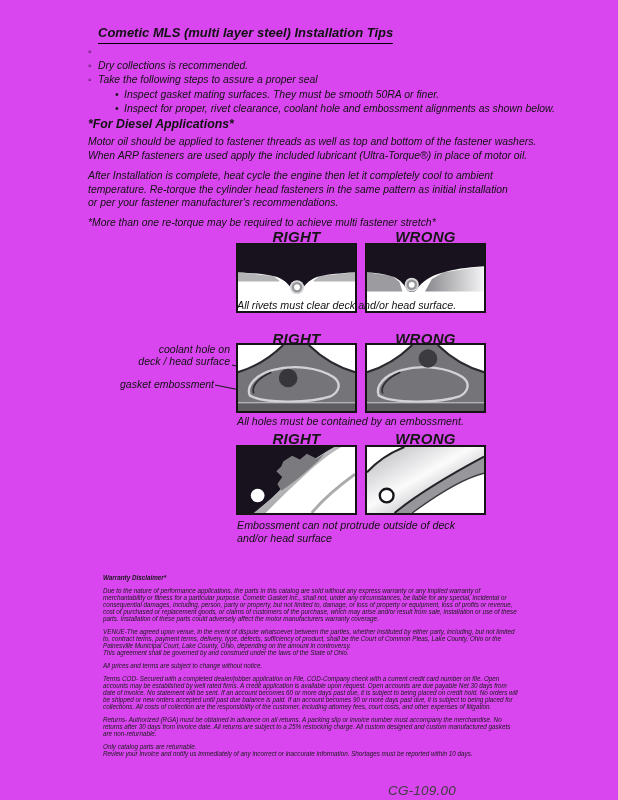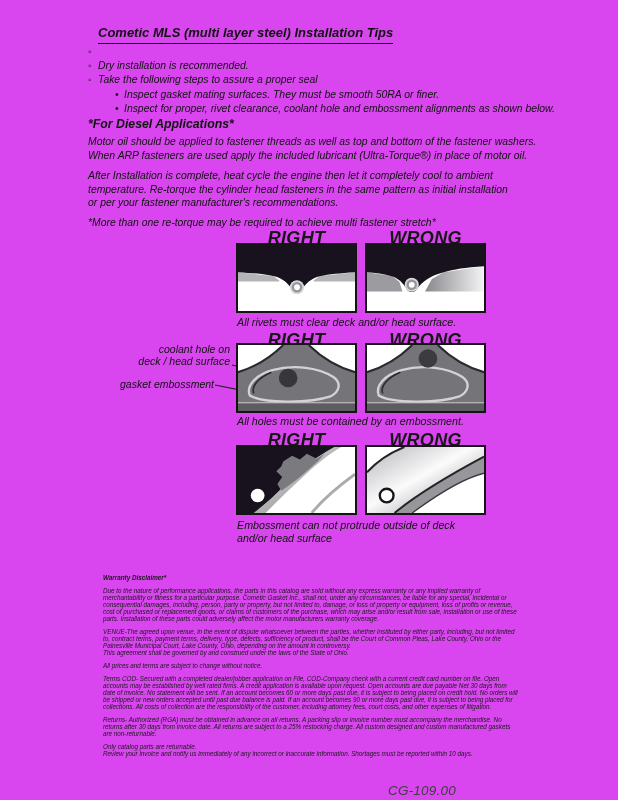--- a/index.html
+++ b/index.html
@@ -14,36 +14,36 @@
   .tip-row .bl{width:10px;flex:none;}
   .tip-row.sub{padding-left:27px;}
   .tip-row.sub .bl{width:9px;}
 
   .diesel-h{position:absolute;left:88px;top:117px;margin:0;font-size:12.3px;font-weight:700;}
   .para{position:absolute;left:88px;width:470px;font-size:10.4px;line-height:13.6px;white-space:pre-line;}
   #dp1{top:135px}
   #dp2{top:169px}
   #dnote{top:216px}
 
-  .dlabel{position:absolute;width:121px;text-align:center;font-size:18px;font-weight:700;
+  .dlabel{position:absolute;width:121px;text-align:center;font-size:15px;font-weight:700;
           letter-spacing:0.3px;color:#161616;}
   .col-l{left:236px}
   .col-r{left:365px}
   .row1-lbl{top:228px}
   .row2-lbl{top:330px}
   .row3-lbl{top:430px}
 
   .panel{position:absolute;width:121px;height:70px;border:2px solid #141414;box-sizing:border-box;background:#fff;}
   .row1-pnl{top:243px}
   .row2-pnl{top:343px}
   .row3-pnl{top:445px}
   .panel svg{display:block;width:100%;height:100%;}
 
   .cap{position:absolute;left:237px;font-size:10.7px;line-height:12.8px;color:#121212;white-space:pre-line;}
-  #cap1{top:316px}
+  #cap1{top:299px}
   #cap2{top:415px}
   #cap3{top:519px}
 
   .ann{position:absolute;text-align:right;font-size:10.5px;color:#121212;white-space:pre-line;}
   #ann-coolant{left:118px;top:344px;width:112px;line-height:11.5px;}
   #ann-emboss{left:104px;top:378px;width:110px;}
   #leaders{position:absolute;left:205px;top:358px;width:95px;height:40px;pointer-events:none;}
 
   .legal{position:absolute;left:103px;top:574px;width:416px;color:#1a1a1a;}
   .legal-h{margin:0 0 6px;font-size:6.3px;font-weight:700;}
@@ -57,21 +57,21 @@
 <div class="page">
 
   <h1 class="title">Cometic MLS (multi layer steel) Installation Tips</h1>
 
   <div class="tips">
     <div class="tip-row">
       <span class="bl">◦</span>
     </div>
     <div class="tip-row">
       <span class="bl">◦</span>
-      <span>Dry installation is recommended.</span>
+      <span>Dry collections is recommended.</span>
     </div>
     <div class="tip-row">
       <span class="bl">◦</span>
       <span>Take the following steps to assure a proper seal</span>
     </div>
     <div class="tip-row sub">
       <span class="bl">•</span>
       <span>Inspect gasket mating surfaces.  They must be smooth 50RA or finer.</span>
     </div>
     <div class="tip-row sub">

